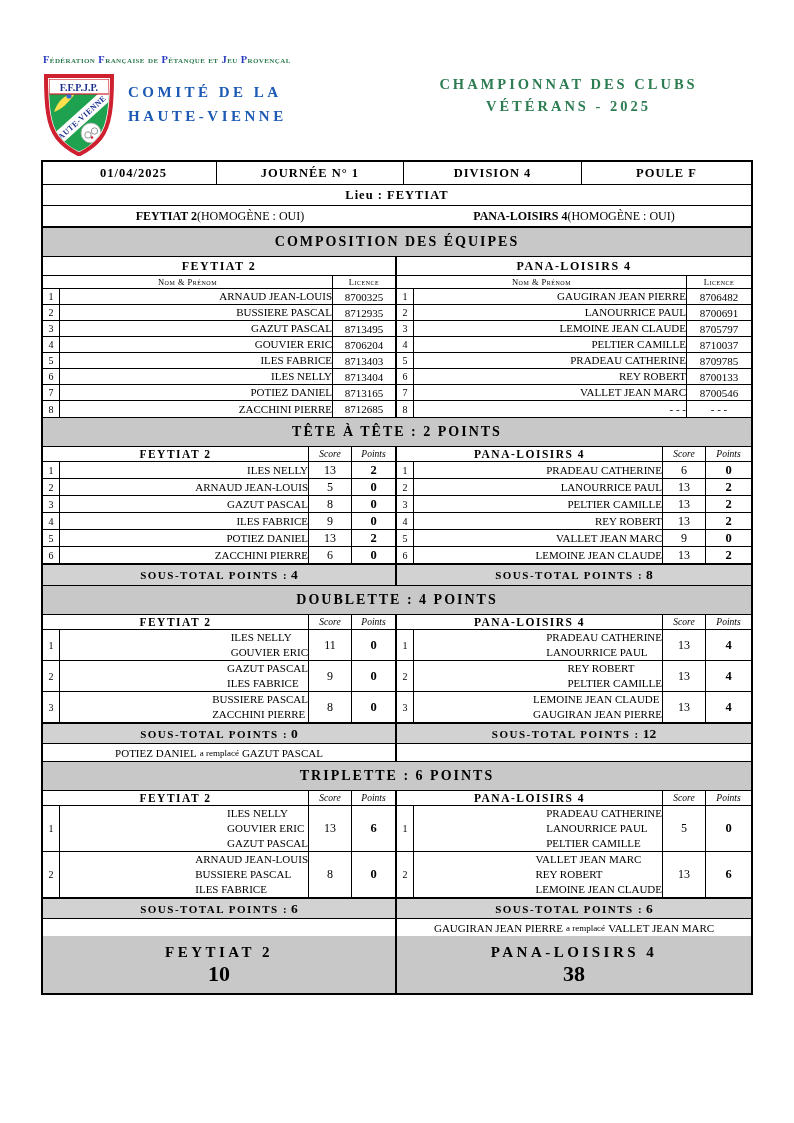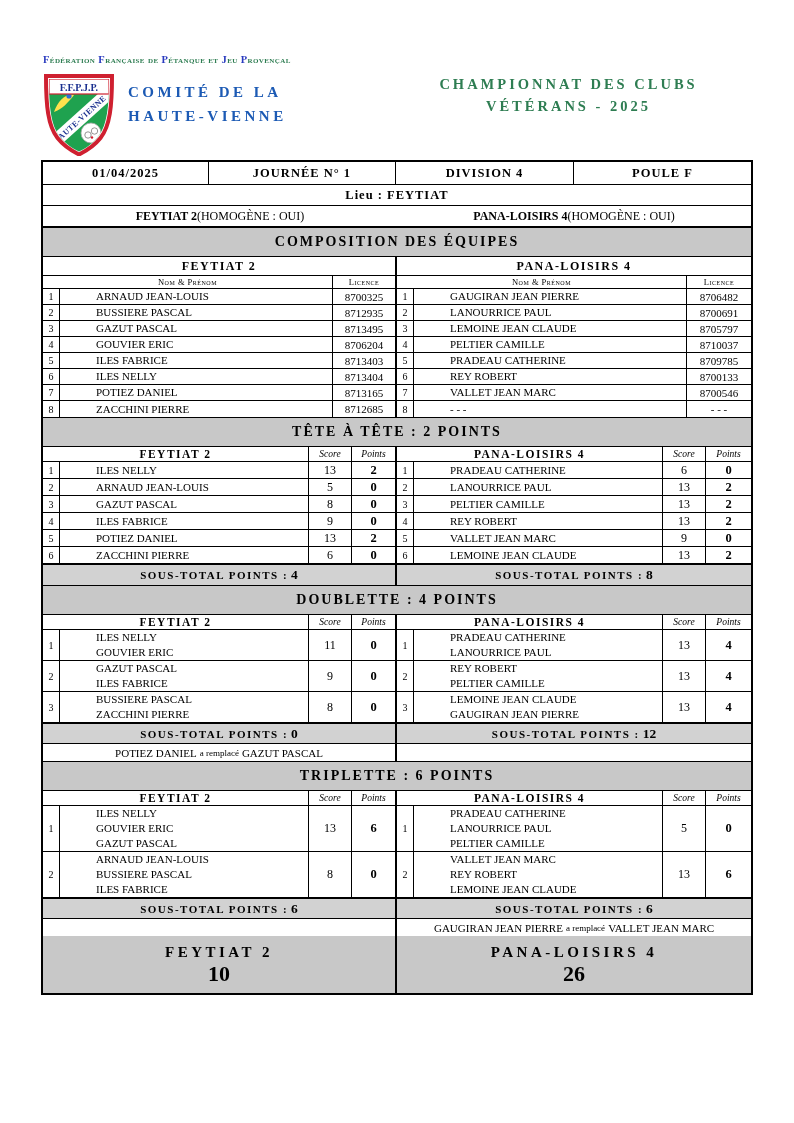--- a/index.html
+++ b/index.html
@@ -24,23 +24,23 @@
 
   
   .doc{position:absolute;left:41px;top:160px;width:712px;border:2.5px solid #000;background:#fff;}
   .row{display:grid;border-bottom:1px solid #000;align-items:stretch;}
   .row:last-child{border-bottom:none;}
   .cell{display:flex;align-items:center;justify-content:center;text-align:center;
         border-right:1px solid #000;overflow:hidden;}
   .cell:last-child{border-right:none;}
   .cell.noborder{border-right:none;}
   .cell.hb{border-right-width:2px;}
-  .cell.left{justify-content:flex-start;text-align:left;padding-left:4px;margin-left:32px;}
-
-  .g-info{grid-template-columns:166px 187px 178px 1fr;height:23px;}
+  .cell.left{justify-content:flex-end;text-align:left;padding-left:4px;margin-left:32px;}
+
+  .g-info{grid-template-columns:166px 187px 178px 1fr;height:23px;padding-left:8px;}
   .g-one{grid-template-columns:1fr;height:21px;}
   .g-half{grid-template-columns:354px 1fr;}
   .g-comphdr{grid-template-columns:290px 64px 290px 1fr;}
   .g-comp{grid-template-columns:17px 273px 64px 17px 273px 1fr;height:16px;}
   .g-scorehdr{grid-template-columns:266px 43px 45px 266px 43px 1fr;}
   .g-score{grid-template-columns:17px 249px 43px 45px 17px 249px 43px 1fr;}
 
   .bar{background:var(--graybar);border-top:1.5px solid #000;border-bottom:1.5px solid #000;
        height:30px;font-weight:bold;font-size:14px;letter-spacing:2px;}
   .subbar{background:var(--graysub);border-top:1.5px solid #000;border-bottom:1.5px solid #000;height:21px;}
@@ -585,17 +585,17 @@
         </div>
       </div>
 
     <div class="row g-half final" style="border-bottom:none">
       <div class="cell hb">
         <div class="fname">FEYTIAT 2</div>
         <div class="ftotal">10</div>
       </div>
       <div class="cell">
         <div class="fname">PANA-LOISIRS 4</div>
-        <div class="ftotal">26</div>
+        <div class="ftotal">38</div>
       </div>
     </div>
   </div>
 </div>
 
 </body></html>

